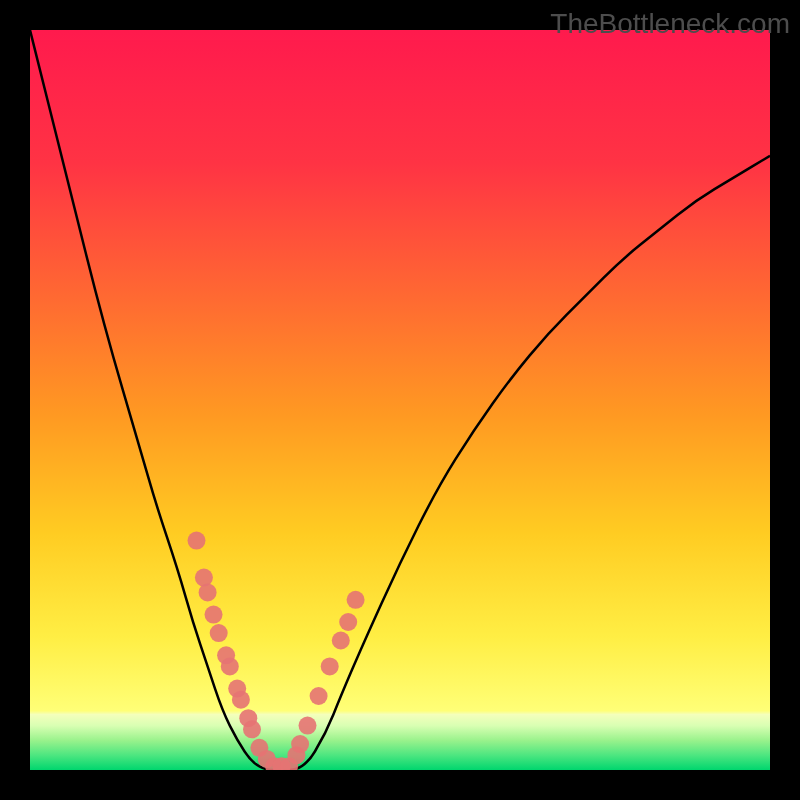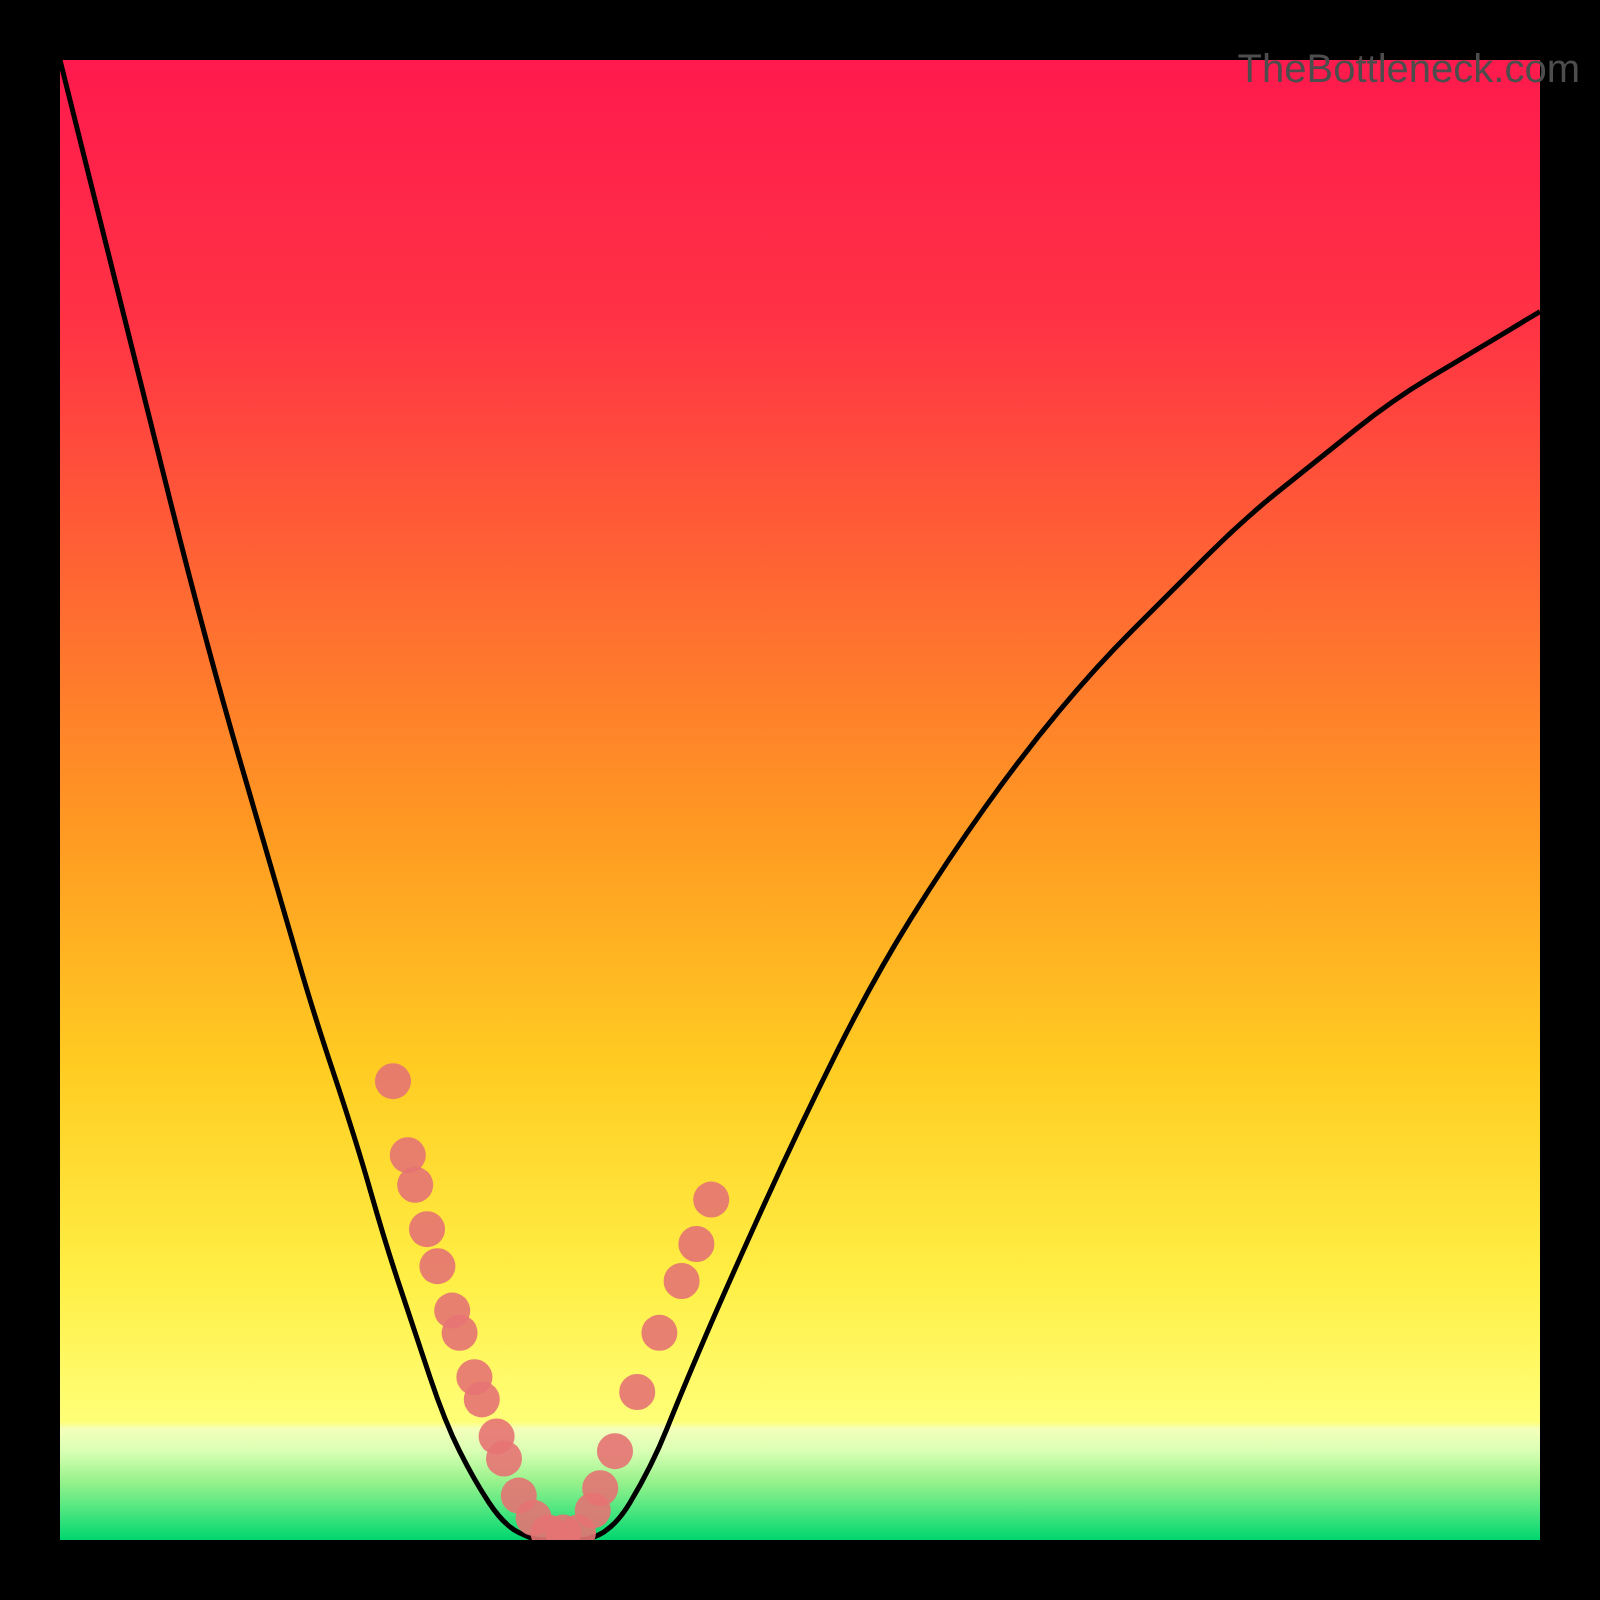--- a/index.html
+++ b/index.html
@@ -9,24 +9,24 @@
     }
     body {
       width: 800px;
       height: 800px;
       background: #000;
       position: relative;
       font-family: Arial, sans-serif;
     }
     .watermark {
       position: absolute;
-      top: 24px;
+      top: 8px;
       right: 10px;
       color: #4d4d4d;
-      font-size: 20px;
+      font-size: 28px;
       font-weight: normal;
       z-index: 10;
     }
     .plot-area {
       position: absolute;
       top: 30px;
       left: 30px;
       width: 740px;
       height: 740px;
       overflow: hidden;

